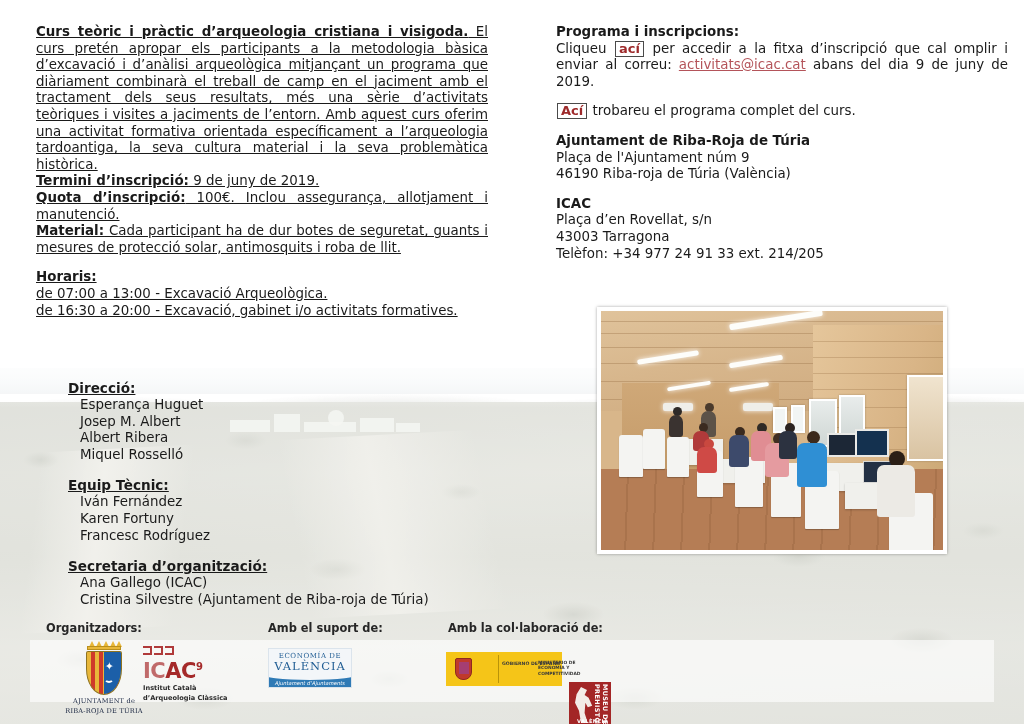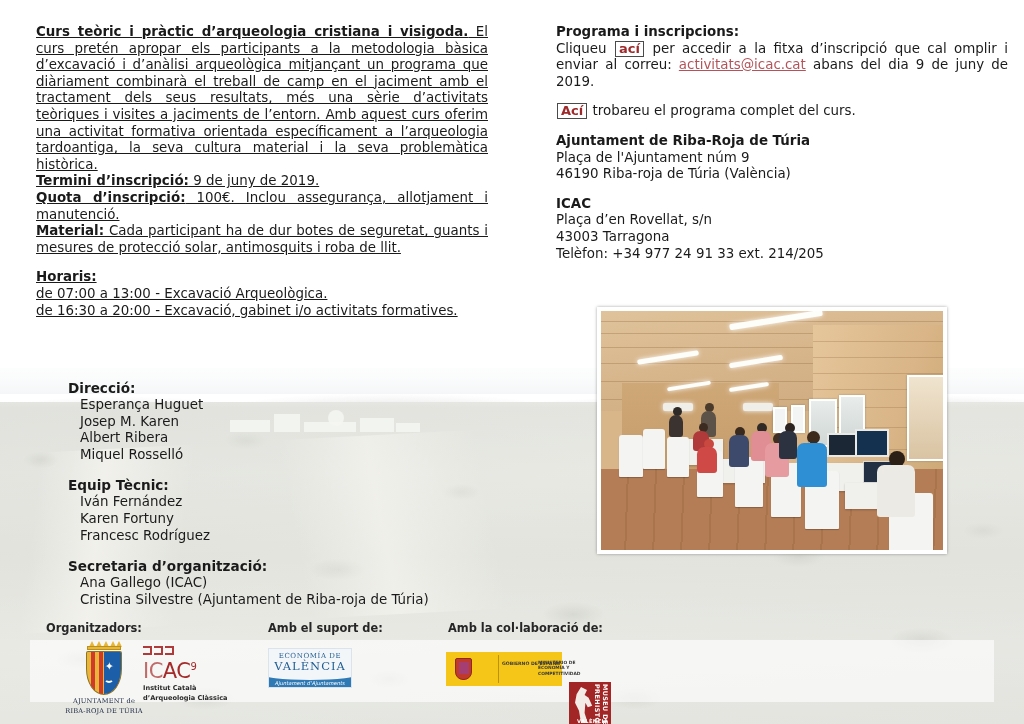--- a/index.html
+++ b/index.html
@@ -91,21 +91,21 @@
 
   .col-left  { position:absolute; left:36px;  top:24px;  width:452px;text-decoration:underline; }
   .col-right { position:absolute; left:556px; top:24px;  width:452px; }
 
   p, .line { font-size: 13.4px; line-height: 16.6px; }
   .just { text-align: justify; text-justify: inter-word; }
   .b { font-weight: bold; }
   .gap { height: 13px; }
 
   .staff { position:absolute; left:68px; top:380px; width:430px; }
-  .staff h4 { font-size: 13.6px; font-weight: bold; line-height: 17px; }
+  .staff h4 { font-size: 13.6px; font-weight: bold; line-height: 17px; text-decoration: underline; }
   .staff .nm { font-size: 13.4px; line-height: 16.6px; padding-left: 12px; }
   .staff .sp { height: 14px; }
 
   
   .aci {
     display: inline-block;
     font-weight: bold;
     color: #9e2a2b;
     border: 1px solid #4a4a4a;
     padding: 0 3px;
@@ -194,21 +194,21 @@
     overflow:hidden;
   }
   .shield .half { position:absolute; right:0; top:0; width:50%; height:100%; background:#1c5fa8; }
   .shield .star { position:absolute; right:7px; top:9px; color:#fff; font-size:11px; line-height:11px; }
   .shield .moon { position:absolute; right:7px; top:24px; width:10px; height:7px; border:2px solid #fff; border-top-color:transparent; border-left-color:transparent; border-right-color:transparent; border-radius:0 0 10px 10px; }
   .aj-txt { text-align:center; font-family:"DejaVu Serif", serif; font-size:6.6px; line-height:8.4px; color:#16233f; letter-spacing:.2px; margin-top:2px; white-space:nowrap; }
 
   
   .icac-bars { display:flex; gap:2px; margin-bottom:1px; }
   .icac-bars span { display:block; width:9px; height:9px; border:2px solid #b03a3a; border-left:none; }
-  .icac-word { font-family:"DejaVu Sans", sans-serif; font-weight:normal; font-size:21px; line-height:21px; letter-spacing:-.5px; }
+  .icac-word { font-family:"DejaVu Sans", sans-serif; font-weight:bold; font-size:21px; line-height:21px; letter-spacing:-.5px; }
   .icac-word .lt { color:#c06a6a; }
   .icac-word .dk { color:#a52a2a; }
   .icac-word .sup { font-size:10px; vertical-align:super; color:#a52a2a; }
   .icac-sub { font-size:6.6px; font-weight:bold; line-height:8px; color:#2b2b2b; margin-top:2px; }
 
   
   .dip { width:84px; background:#f3f6f9; border:1px solid #dbe4ec; padding:3px 0 0; }
   .dip .l1 { text-align:center; font-family:"DejaVu Serif", serif; font-size:7px; letter-spacing:.6px; color:#1f5c93; }
   .dip .l2 { text-align:center; font-family:"DejaVu Serif", serif; font-size:11.5px; letter-spacing:1px; color:#1f5c93; line-height:13px; }
   .dip .wave { height:12px; margin-top:2px; background:#2f7ab5; position:relative; overflow:hidden; }
@@ -260,21 +260,21 @@
     <p class="just"><span class="b">Material:</span><span> Cada participant ha de dur botes de seguretat, guants i mesures de protecció solar, antimosquits i roba de llit.</span></p>
     <div class="gap"></div>
     <p class="b">Horaris:</p>
     <p>de 07:00 a 13:00 - Excavació Arqueològica.</p>
     <p>de 16:30 a 20:00 - Excavació, gabinet i/o activitats formatives.</p>
   </div>
 
   <div class="staff">
     <h4>Direcció:</h4>
     <div class="nm">Esperança Huguet</div>
-    <div class="nm">Josep M. Karen</div>
+    <div class="nm">Josep M. Albert</div>
     <div class="nm">Albert Ribera</div>
     <div class="nm">Miquel Rosselló</div>
     <div class="sp"></div>
     <h4>Equip Tècnic:</h4>
     <div class="nm">Iván Fernández</div>
     <div class="nm">Karen Fortuny</div>
     <div class="nm">Francesc Rodríguez</div>
     <div class="sp"></div>
     <h4>Secretaria d’organització:</h4>
     <div class="nm">Ana Gallego (ICAC)</div>

